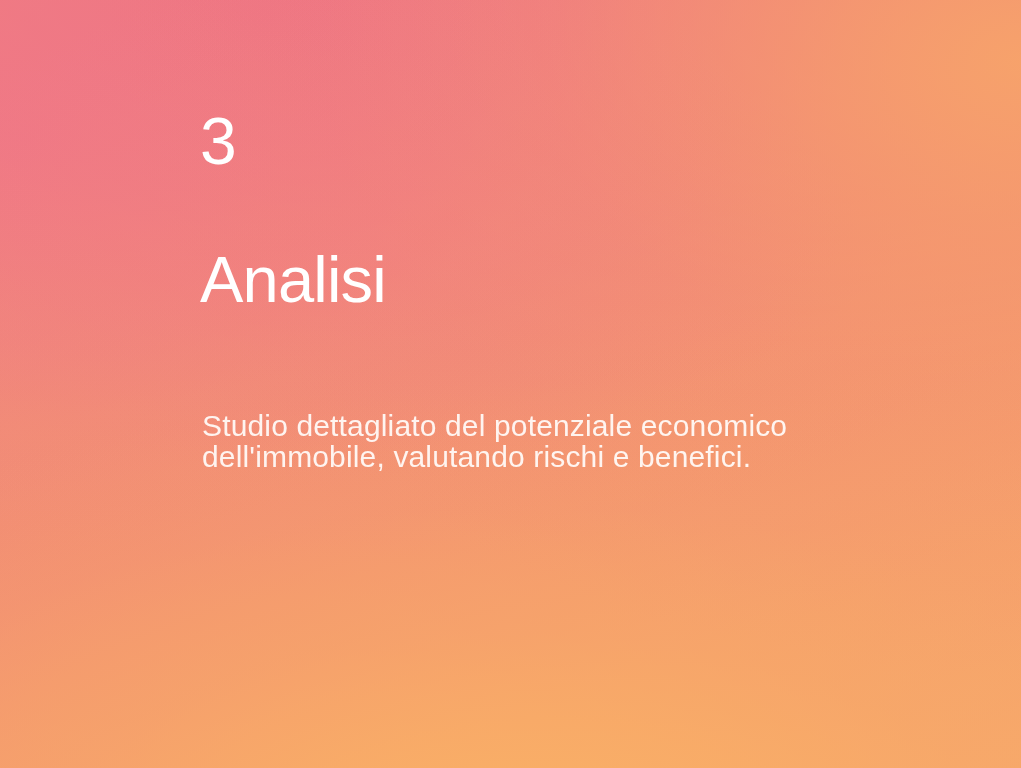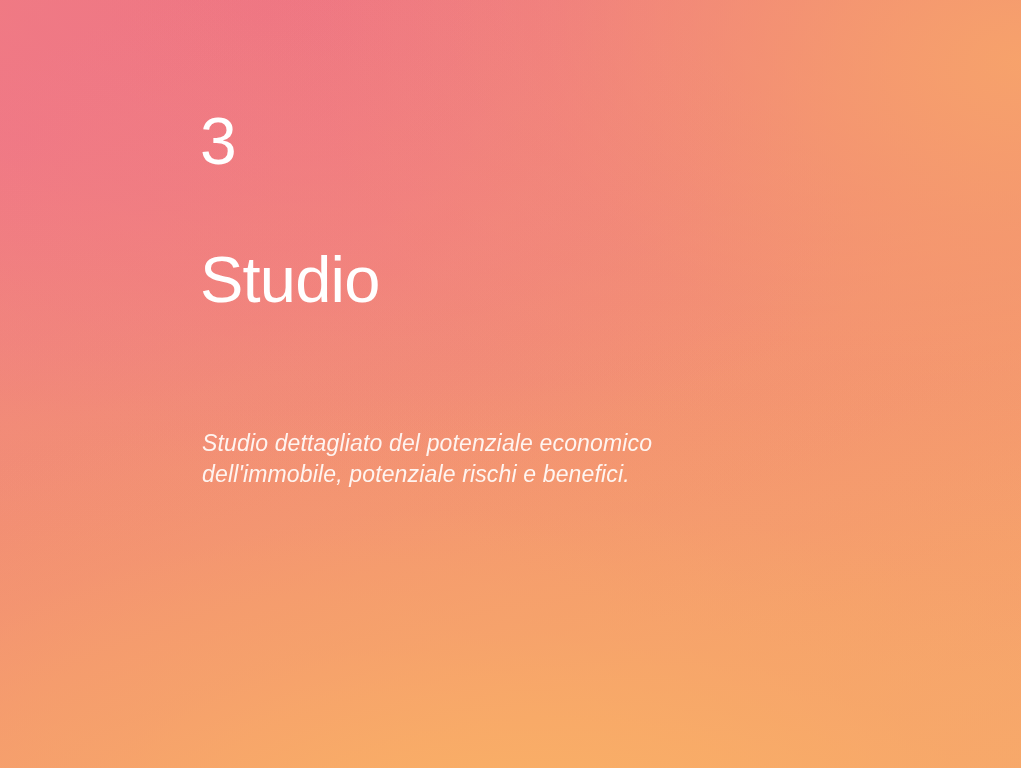--- a/index.html
+++ b/index.html
@@ -127,29 +127,28 @@
     line-height: 64px;
     color: #FFFFFF;
     letter-spacing: -0.8px;
     white-space: nowrap;
   }
 
   .headline .line { display: block; }
 
   .subtitle {
     position: absolute;
-    top: 428px;
+    top: 410px;
     left: 2px;
-    font-size: 23px;
+    font-size: 30px;
     font-weight: 400;
     line-height: 31px;
     color: rgba(255, 252, 250, 0.93);
     letter-spacing: 0.15px;
     white-space: nowrap;
-    font-style: italic;
   }
 
   .subtitle .line { display: block; }
 </style>
 </head>
 <body>
 
 <div class="slide">
 
   <div class="grad-base"></div>
@@ -157,22 +156,22 @@
   <div class="grad-pink-left"></div>
   <div class="grad-orange-right"></div>
   <div class="grad-orange-bottom"></div>
   <div class="grad-soft-bloom"></div>
 
   <div class="content">
 
     <div class="section-number">3</div>
 
     <h1 class="headline">
-      <span class="line">Studio</span>
+      <span class="line">Analisi</span>
     </h1>
 
     <p class="subtitle">
       <span class="line">Studio dettagliato del potenziale economico</span>
-      <span class="line">dell'immobile, potenziale rischi e benefici.</span>
+      <span class="line">dell'immobile, valutando rischi e benefici.</span>
     </p>
 
   </div>
 </div>
 
 </body></html>

